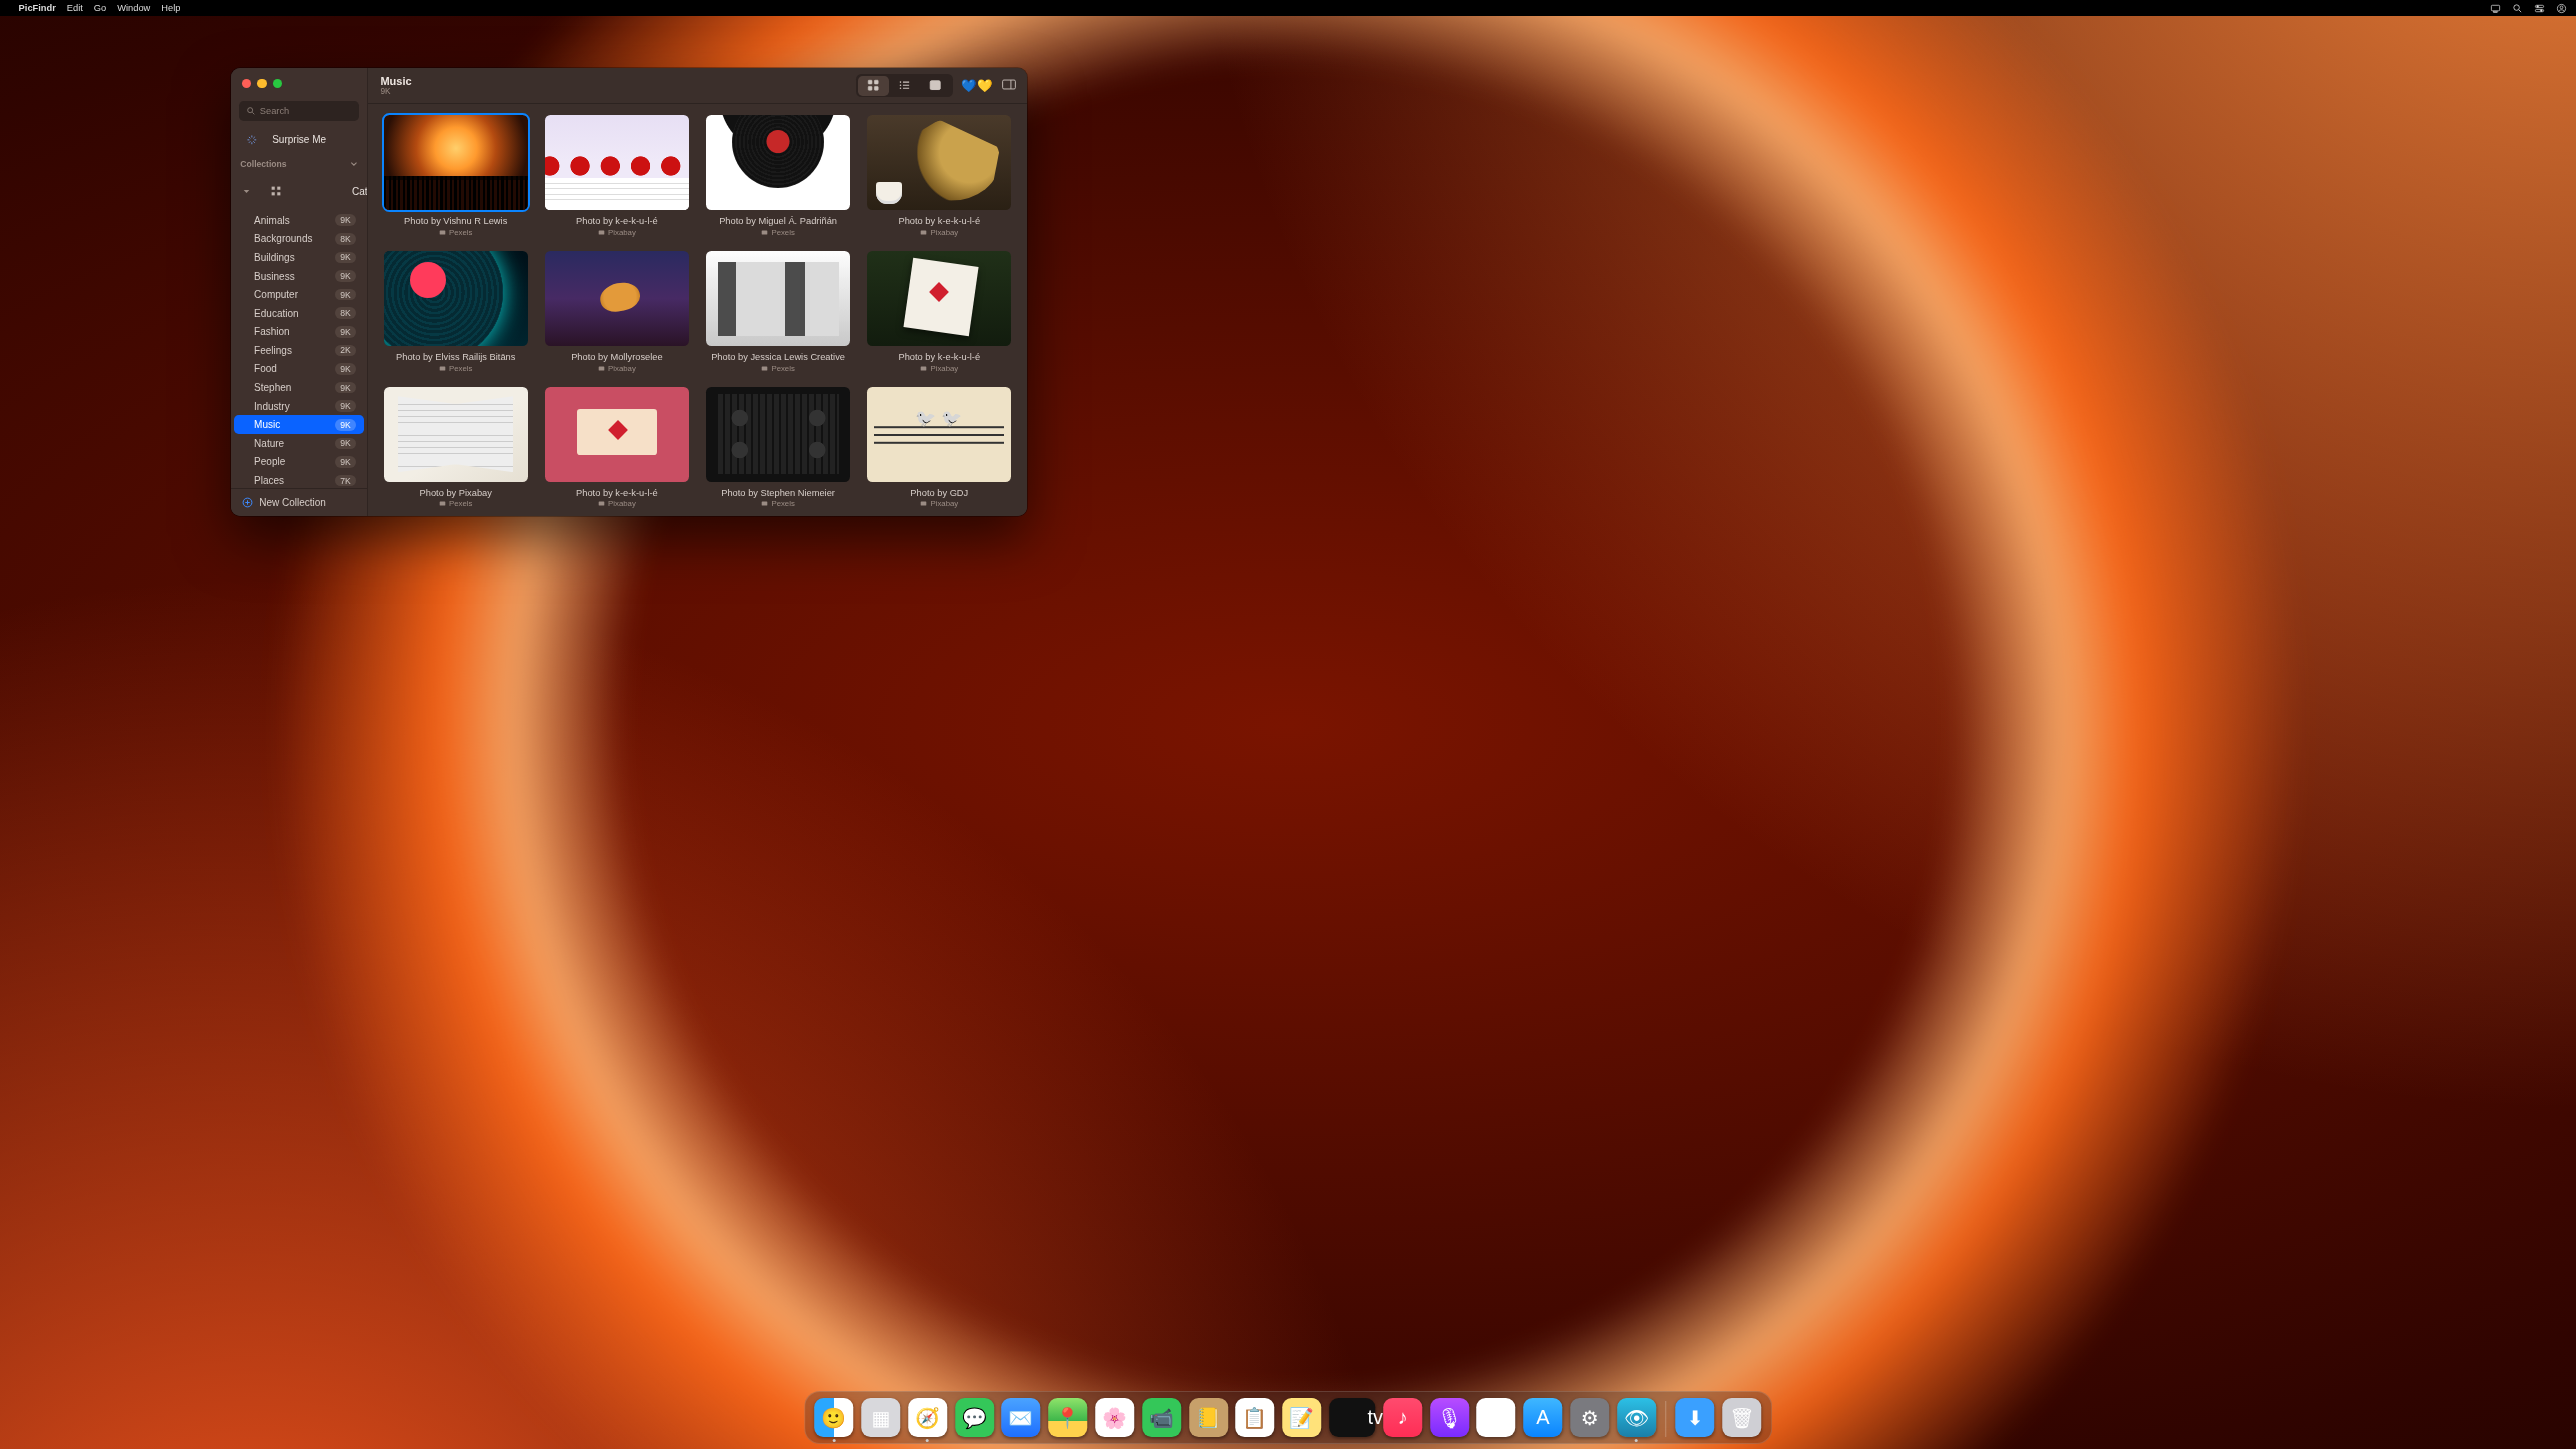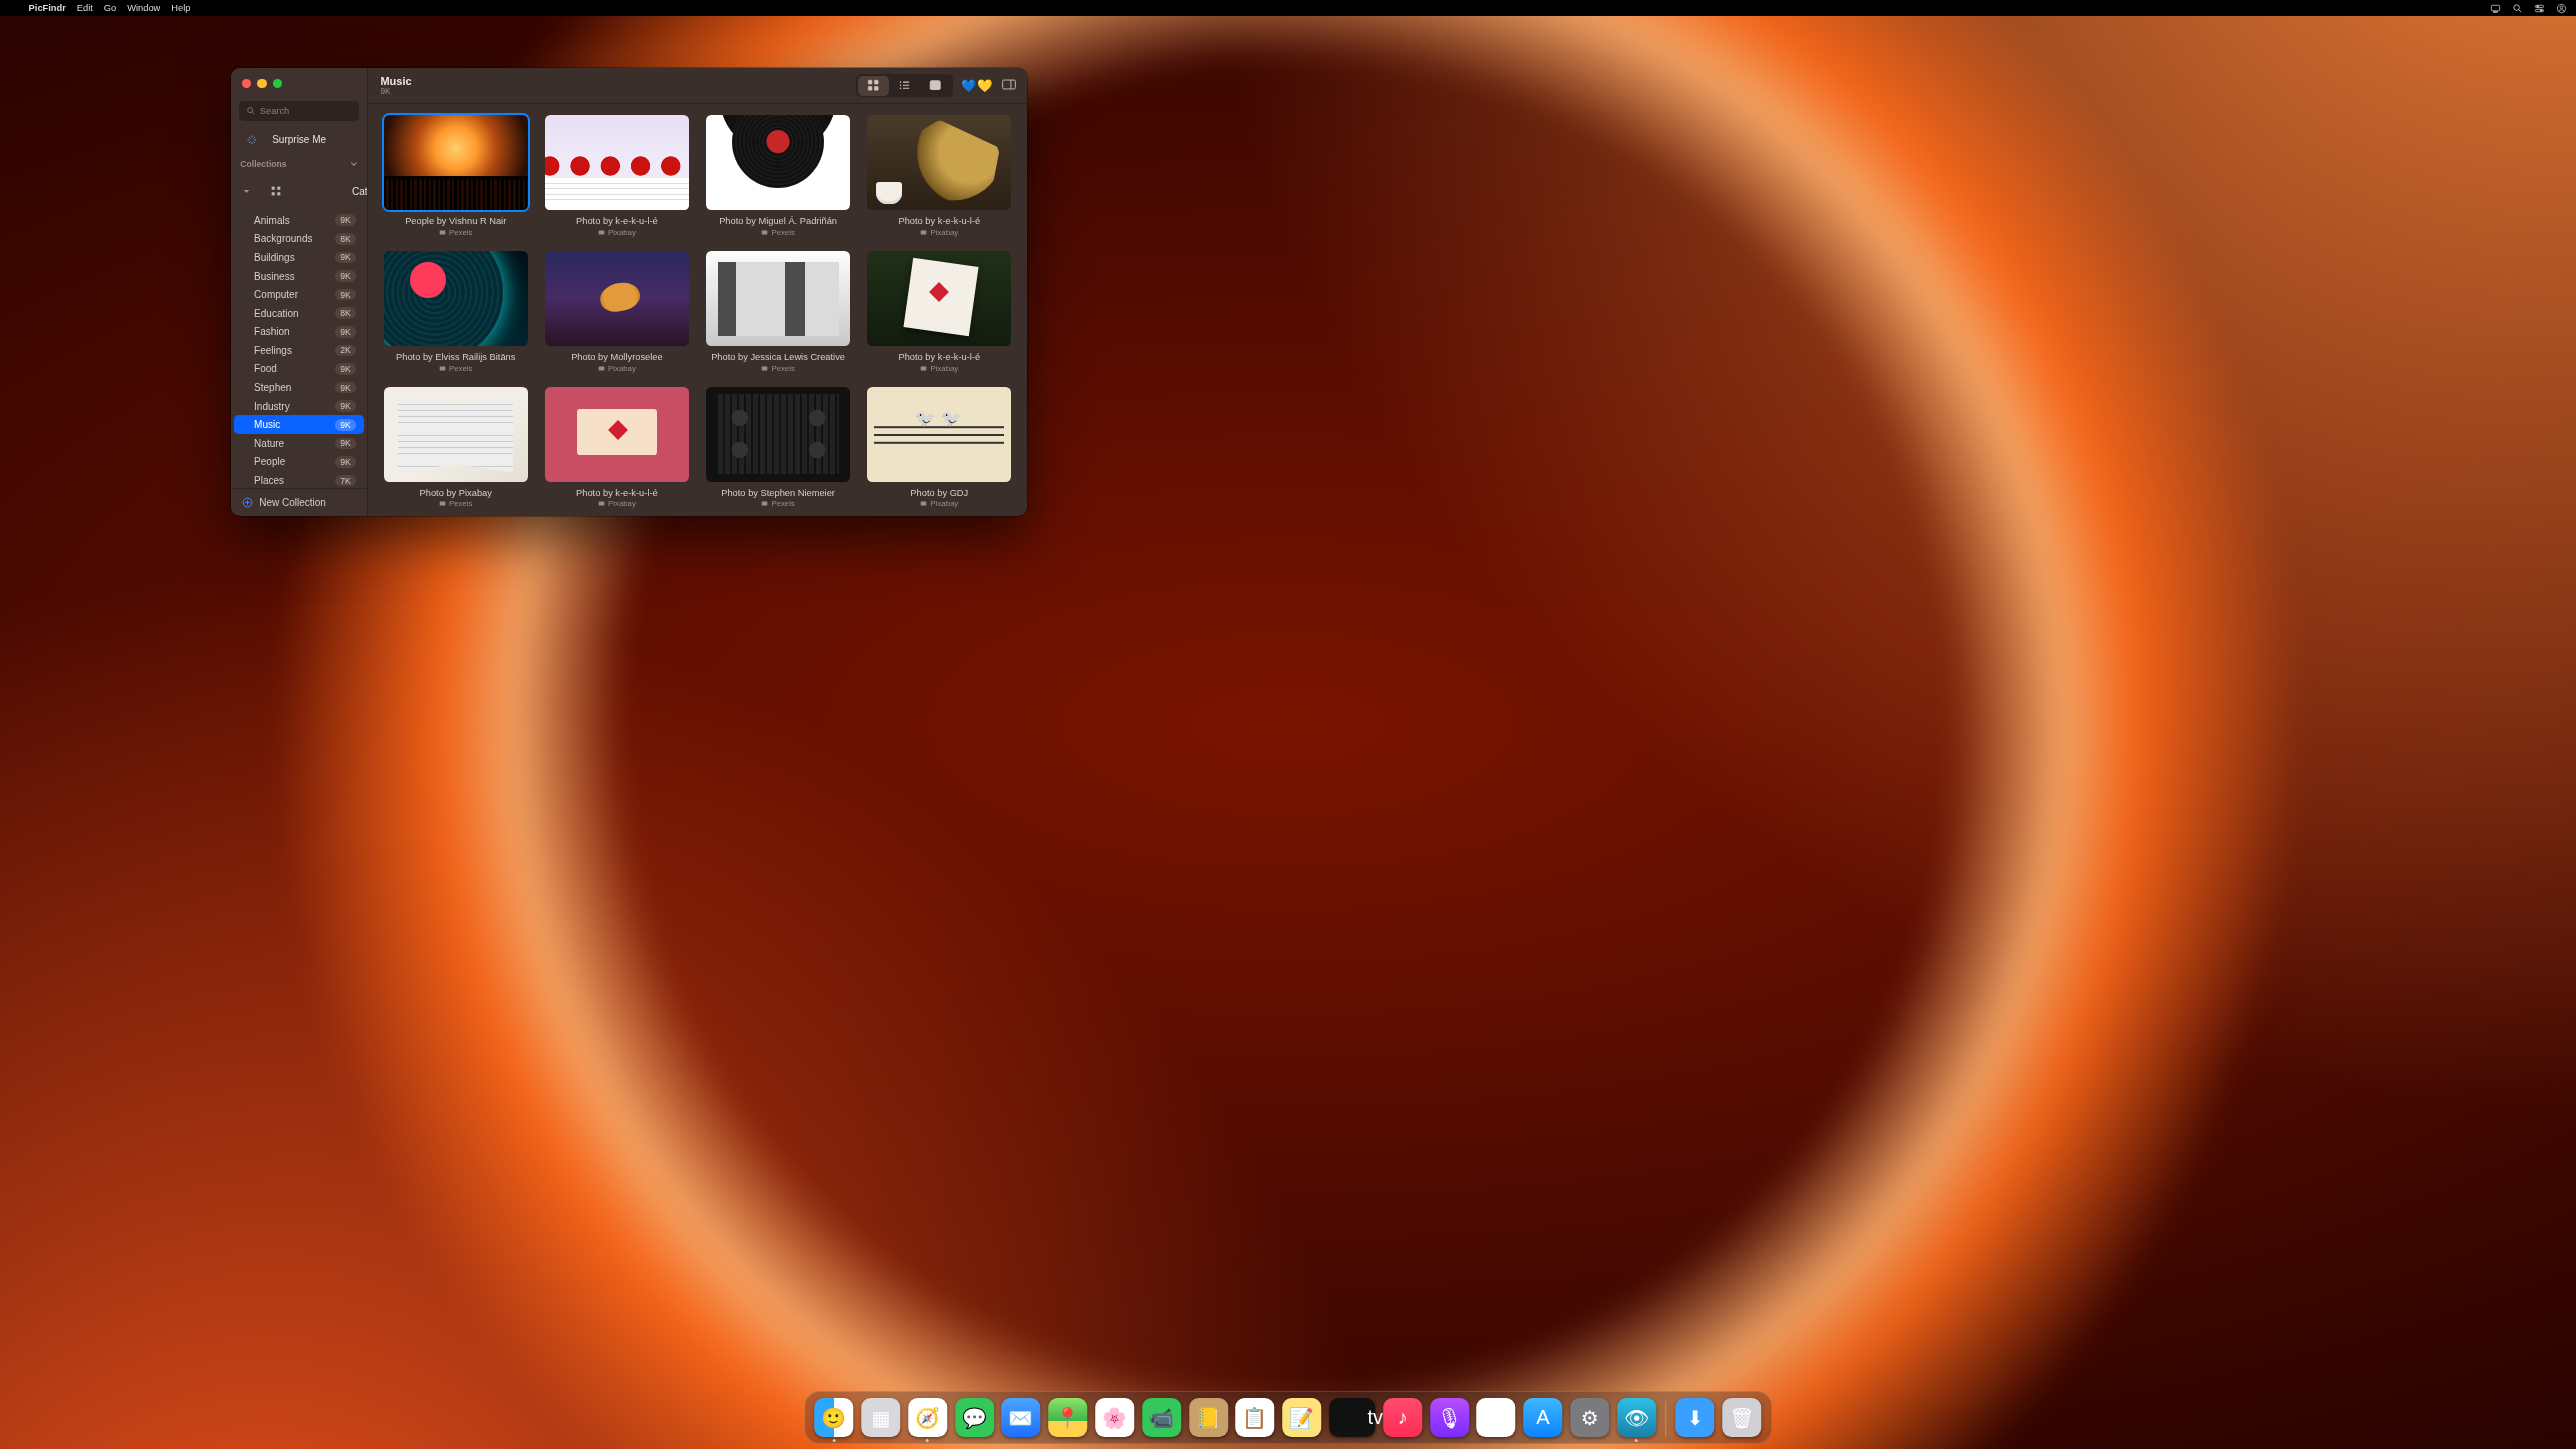--- a/index.html
+++ b/index.html
@@ -22,21 +22,21 @@
     opacity: .9;
   }
 
   
   .menubar {
     position: absolute; top: 0; left: 0; right: 0; height: 16.3px;
     background: #000; color: #ddd;
     display: flex; align-items: center; padding: 0 9.3px; font-size: 9.3px;
   }
   .menubar .apple { font-size: 11px; margin-right: 9.3px; }
-  .menubar .title { font-weight: 700; margin-right: 11px; margin-left: 10px; }
+  .menubar .title { font-weight: 700; margin-right: 11px; }
   .menubar .item { margin-right: 11px; cursor: default; }
   .menubar .spacer { flex: 1; }
   .menubar .right-item { margin-left: 11px; display: inline-flex; align-items: center; }
   .menubar svg { width: 11px; height: 11px; fill: #ddd; stroke: #ddd; }
 
   
   .window {
     position: absolute; left: 231px; top: 68px; width: 796px; height: 448px;
     background: #3b2f2b;
     border-radius: 9.3px;
@@ -450,21 +450,21 @@
     <div class="gridwrap">
       <div class="grid" id="photo-grid">
           <div class="cell">
             <div class="thumb t-concert selected">
               <div class="tooltip">
                 <span>🌐 Pexels</span>
                 <span>🖼 People at Concert</span>
                 <span>🎨 Vishnu R Nair</span>
               </div>
             </div>
-            <div class="cap1">People by Vishnu R Nair</div>
+            <div class="cap1">Photo by Vishnu R Lewis</div>
             <div class="cap2">
               <svg viewBox="0 0 10 10">
                 <rect x="1" y="2" width="8" height="6" rx="1"></rect>
               </svg>
               <span>Pexels</span>
             </div>
           </div>
           <div class="cell">
             <div class="thumb t-hearts"></div>
             <div class="cap1">Photo by k-e-k-u-l-é</div>

